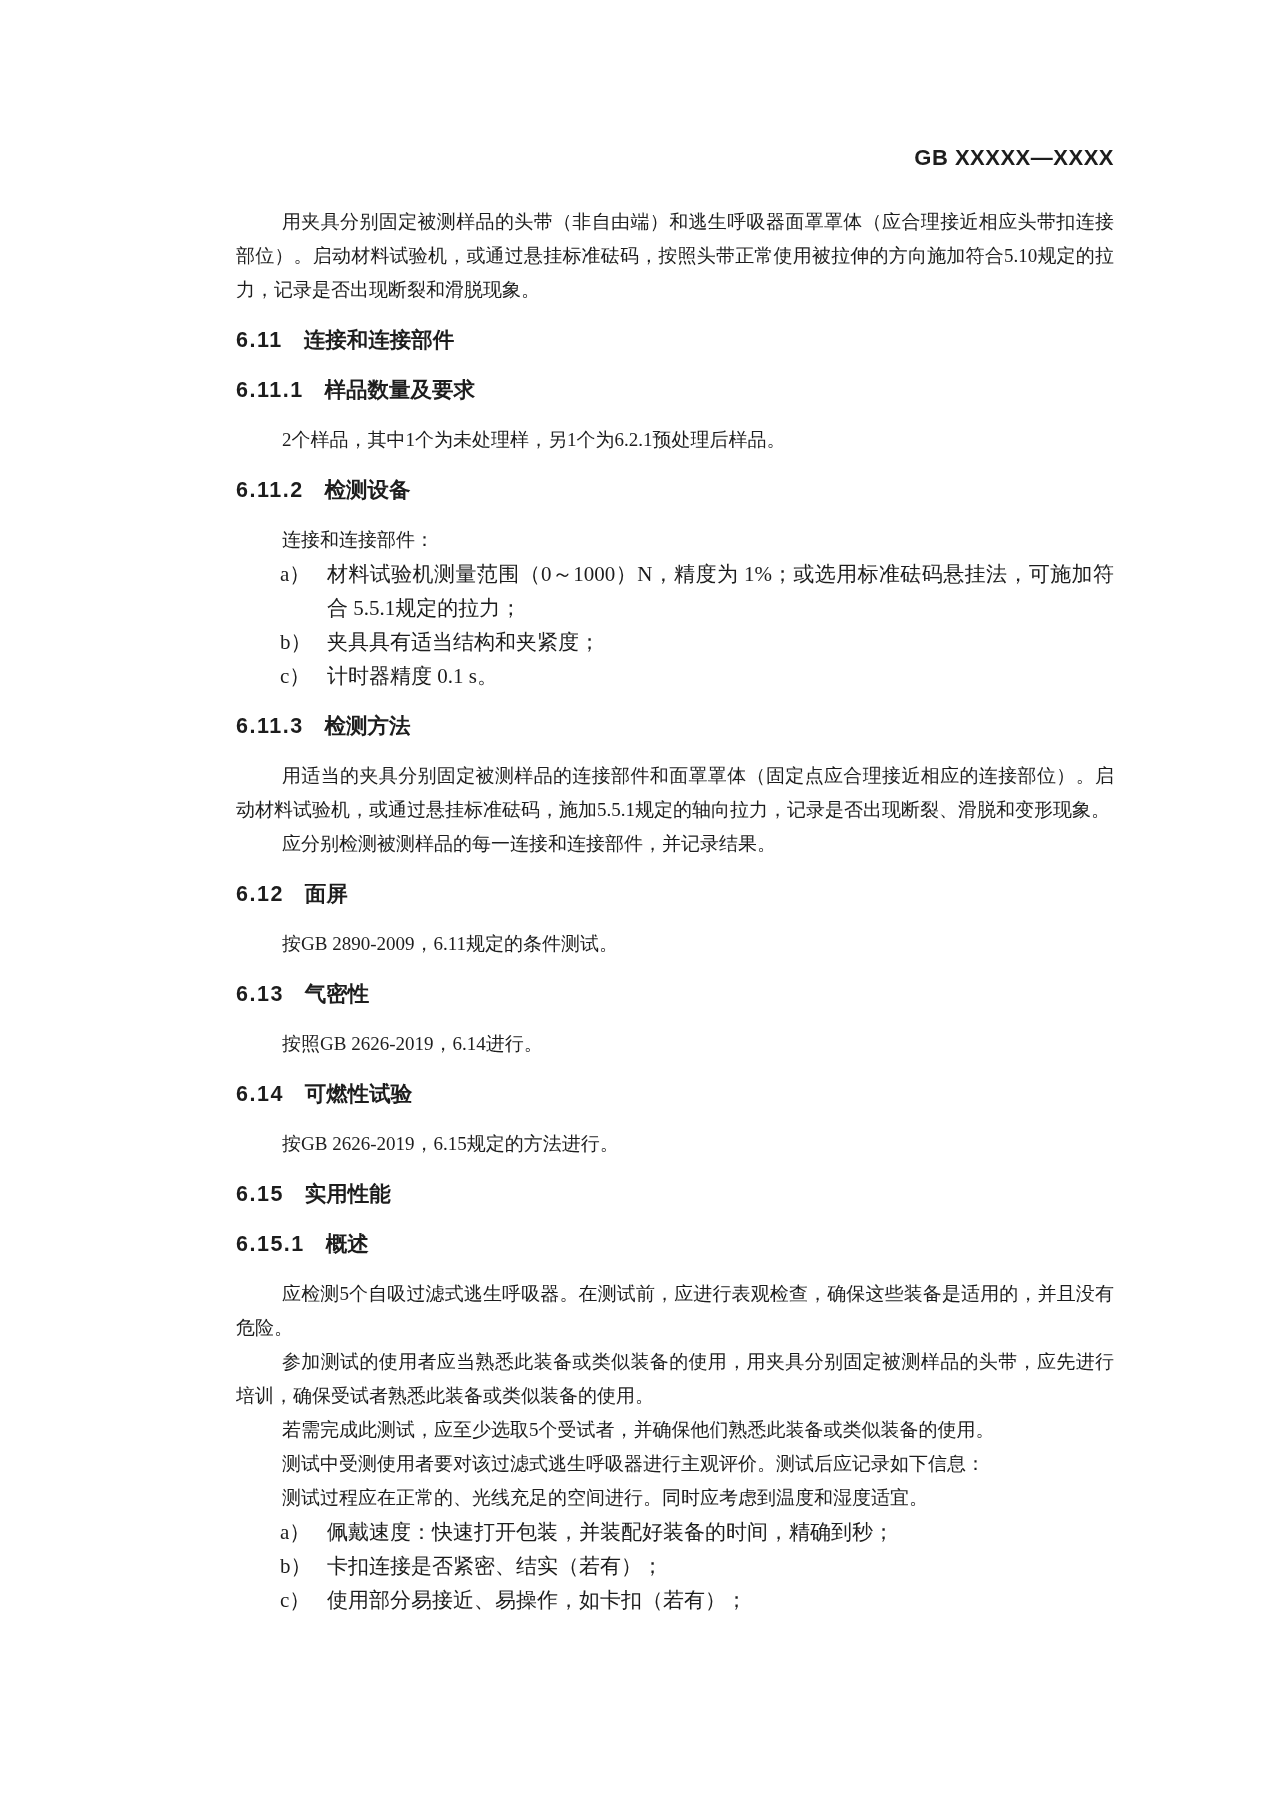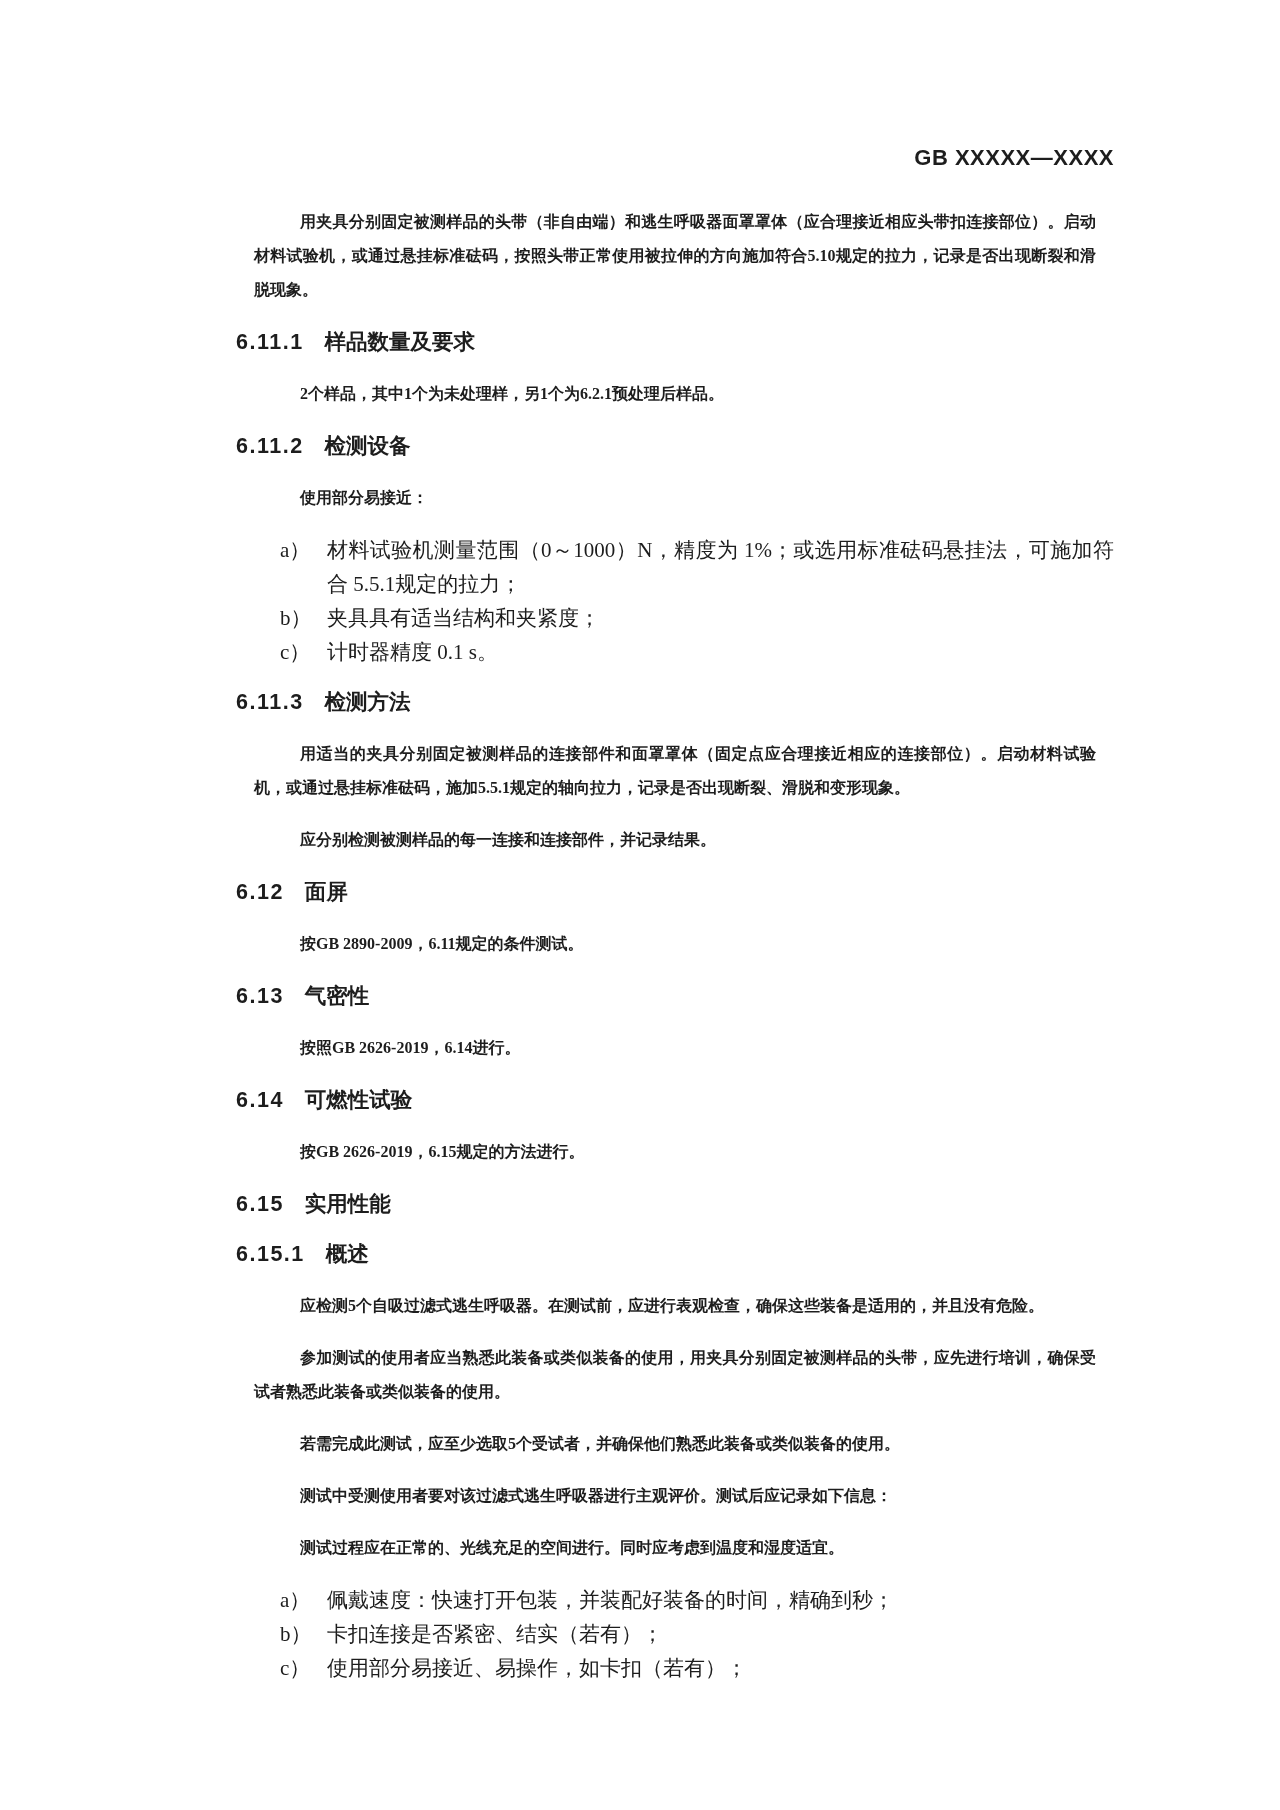--- a/index.html
+++ b/index.html
@@ -23,26 +23,25 @@
     text-align: right;
     font-family: "Liberation Sans", "DejaVu Sans", sans-serif;
     font-weight: 700;
     font-size: 22px;
     line-height: 25px;
     margin-bottom: 35px;
     letter-spacing: 0.5px;
     white-space: nowrap;
   }
   .para {
-    font-size: 16px;
+    font-size: 19px;
     line-height: 34px;
-    margin: 18px;
+    margin: 0;
     text-indent: 46px;
     text-align: justify;
-    font-weight: bold;
   }
   .heading {
     font-family: "Liberation Sans", "DejaVu Sans", sans-serif;
     font-weight: 700;
     font-size: 21.5px;
     line-height: 34px;
     margin: 16px 0;
     white-space: nowrap;
   }
   .hnum {
@@ -72,24 +71,25 @@
   }
 </style>
 </head>
 <body>
 
 <div class="page">
   <div class="doc-header">GB XXXXX—XXXX</div>
 
   <div>
       <p class="para">用夹具分别固定被测样品的头带（非自由端）和逃生呼吸器面罩罩体（应合理接近相应头带扣连接部位）。启动材料试验机，或通过悬挂标准砝码，按照头带正常使用被拉伸的方向施加符合5.10规定的拉力，记录是否出现断裂和滑脱现象。</p>
+      <div class="heading h2"><span class="hnum">6.11</span><span>连接和连接部件</span></div>
       <div class="heading h3"><span class="hnum">6.11.1</span><span>样品数量及要求</span></div>
       <p class="para">2个样品，其中1个为未处理样，另1个为6.2.1预处理后样品。</p>
       <div class="heading h3"><span class="hnum">6.11.2</span><span>检测设备</span></div>
-      <p class="para">使用部分易接近：</p>
+      <p class="para">连接和连接部件：</p>
       <div class="list-item"><span class="llabel">a）</span><span>材料试验机测量范围（0～1000）N，精度为 1%；或选用标准砝码悬挂法，可施加符合 5.5.1规定的拉力；</span></div>
       <div class="list-item"><span class="llabel">b）</span><span>夹具具有适当结构和夹紧度；</span></div>
       <div class="list-item"><span class="llabel">c）</span><span>计时器精度 0.1 s。</span></div>
       <div class="heading h3"><span class="hnum">6.11.3</span><span>检测方法</span></div>
       <p class="para">用适当的夹具分别固定被测样品的连接部件和面罩罩体（固定点应合理接近相应的连接部位）。启动材料试验机，或通过悬挂标准砝码，施加5.5.1规定的轴向拉力，记录是否出现断裂、滑脱和变形现象。</p>
       <p class="para">应分别检测被测样品的每一连接和连接部件，并记录结果。</p>
       <div class="heading h2"><span class="hnum">6.12</span><span>面屏</span></div>
       <p class="para">按GB 2890-2009，6.11规定的条件测试。</p>
       <div class="heading h2"><span class="hnum">6.13</span><span>气密性</span></div>
       <p class="para">按照GB 2626-2019，6.14进行。</p>

